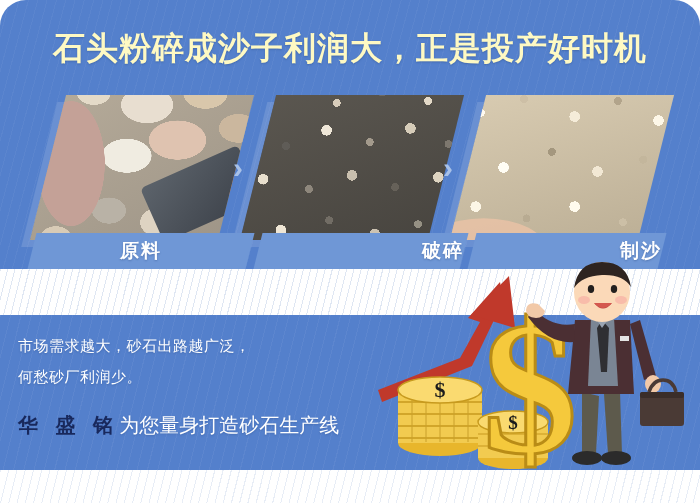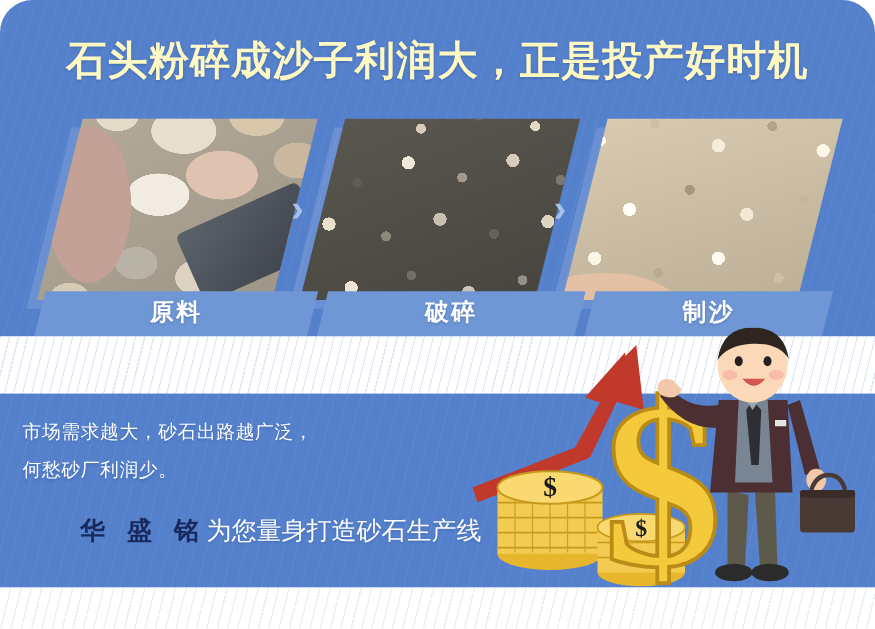--- a/index.html
+++ b/index.html
@@ -162,22 +162,22 @@
   .seg-1{left:28px;width:218px;}
   .seg-2{left:254px;width:206px;}
   .seg-3{left:468px;width:190px;}
   .label-txt{
     position:absolute;top:0;height:36px;line-height:36px;
     color:#ffffff;font-size:19px;font-weight:bold;text-align:center;
     letter-spacing:2px;
     text-shadow:0 1px 2px rgba(20,45,100,0.3);
   }
   .lt-1{left:28px;width:218px;}
-  .lt-2{left:254px;width:206px;}
-  .lt-3{left:468px;width:190px;}
+  .lt-2{left:254px;width:206px;text-align:right;}
+  .lt-3{left:468px;width:190px;text-align:right;}
 
   
   .white-band{
     position:absolute;left:0;top:269px;width:700px;height:46px;
     background:#ffffff;
   }
   .white-band:after{
     content:"";position:absolute;inset:0;
     background:repeating-linear-gradient(104deg,
        rgba(150,175,215,0.30) 0px, rgba(150,175,215,0.30) 1px,
@@ -206,21 +206,20 @@
     text-shadow:0 1px 2px rgba(20,45,100,0.25);
   }
   .copy-tag{
     margin-top:18px;font-size:20px;line-height:30px;
     color:#ffffff;
     text-shadow:0 1px 2px rgba(20,45,100,0.25);
   }
   .brand{
     color:#18285c;font-weight:bold;letter-spacing:6px;
     text-shadow:none;
-    margin-left:46px;
   }
 
   
   .illus{position:absolute;left:368px;top:262px;width:332px;height:208px;z-index:8;}
 
   
   .footer-strip{
     position:absolute;left:0;top:470px;width:700px;height:33px;
     background:#ffffff;overflow:hidden;
   }

